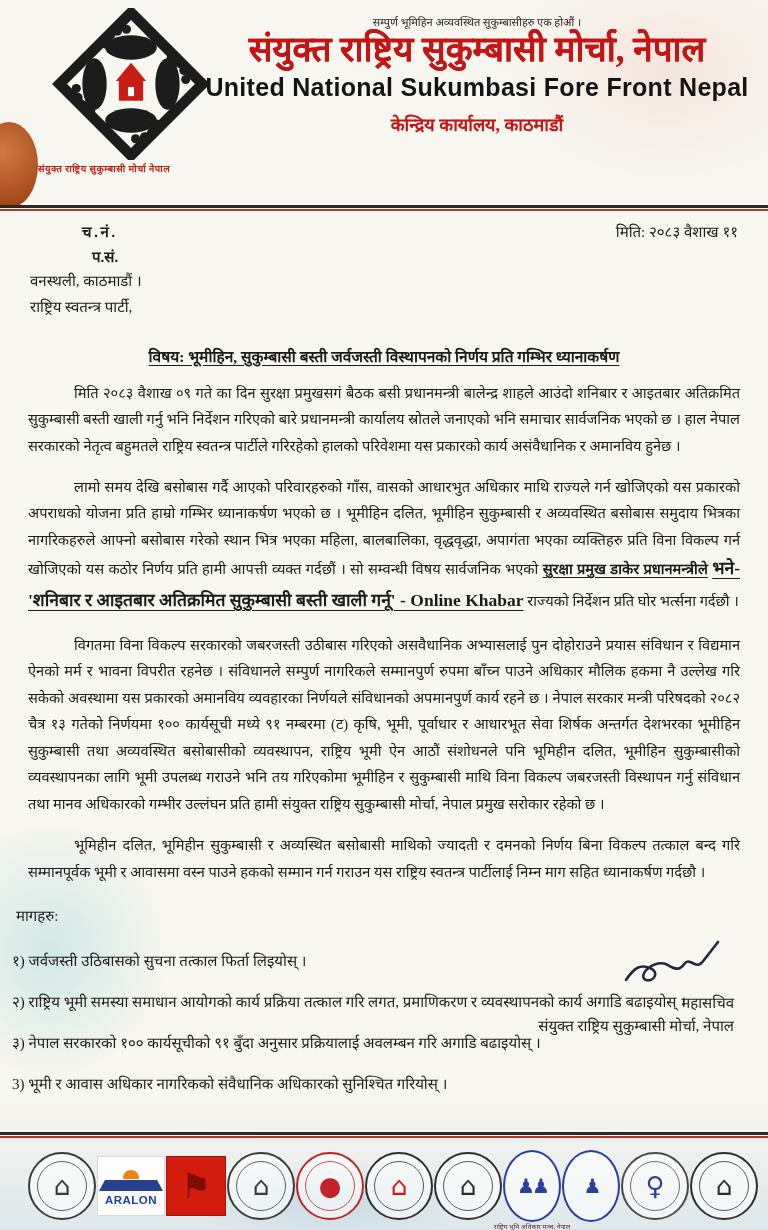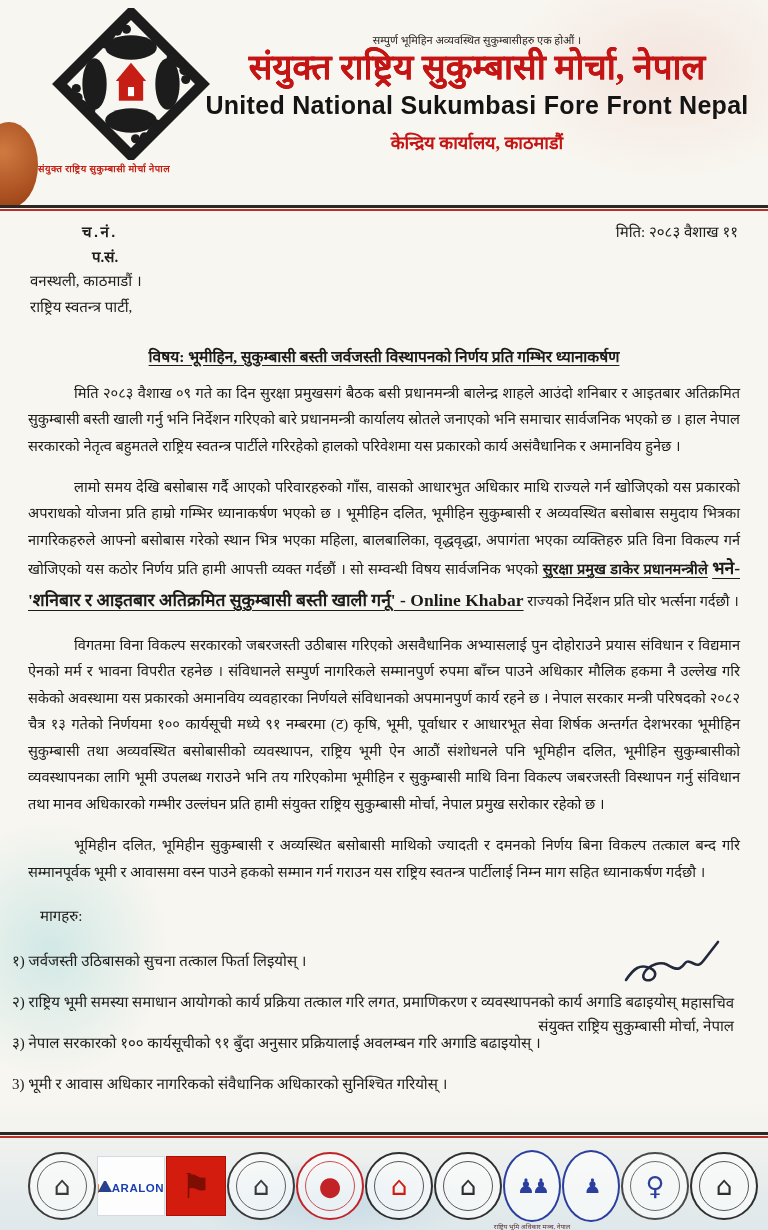--- a/index.html
+++ b/index.html
@@ -20,21 +20,21 @@
     background:radial-gradient(closest-side,rgba(110,170,210,.25),rgba(110,170,210,0));}
 
   
   .header{position:relative;z-index:2;padding-top:12px;min-height:185px;}
   .logo{position:absolute;left:46px;top:8px;width:170px;height:152px;}
   .logo-caption{position:absolute;left:38px;top:162px;width:200px;
     font-size:9.5px;font-weight:bold;color:#c22016;letter-spacing:.5px;}
   .thumb{position:absolute;left:-20px;top:122px;width:58px;height:86px;border-radius:50%;
     background:radial-gradient(circle at 40% 35%,#d07a41,#a84e1f 70%,#8d3c12);z-index:1;}
   .head-col{margin-left:200px;margin-right:14px;text-align:center;}
-  .tagline{font-size:11px;color:#2a2220;margin-top:20px;}
+  .tagline{font-size:11px;color:#2a2220;margin-top:2px;}
   .org-np{font-size:35px;line-height:1.1;font-weight:bold;color:#c41414;margin-top:2px;
     text-shadow:0 0 .5px #c41414;}
   .org-en{font-family:"Liberation Sans","DejaVu Sans",sans-serif;font-size:25px;font-weight:bold;
     color:#141414;margin-top:3px;letter-spacing:.3px;}
   .office{font-size:18px;font-weight:bold;color:#c41414;margin-top:10px;}
   .dbl-rule{position:relative;z-index:2;margin-top:8px;}
   .dbl-rule .dark{height:3px;background:#2c2826;}
   .dbl-rule .red{height:2px;background:#b53228;margin-top:1px;}
 
   
@@ -46,42 +46,42 @@
   .recipient{margin-top:2px;line-height:1.75;font-size:15px;}
 
   
   .subject{position:relative;z-index:2;text-align:center;margin-top:24px;font-size:15.5px;font-weight:bold;}
   .subject span{text-decoration:underline;text-underline-offset:3px;}
   .para{position:relative;z-index:2;padding:0 28px;text-align:justify;
     font-size:14.6px;line-height:1.82;margin-top:13px;}
   .para .indent{display:inline-block;width:46px;}
   .u-seg{font-weight:bold;text-decoration:underline;text-underline-offset:3px;}
   .u-big{font-size:17.5px;font-weight:bold;text-decoration:underline;text-underline-offset:4px;}
-  .demand-head{position:relative;z-index:2;padding:0 40px;font-size:15px;margin-top:20px;}
+  .demand-head{position:relative;z-index:2;padding:0 16px;font-size:15px;margin-top:20px;}
   .demands{position:relative;z-index:2;list-style:none;margin:24px 0 0 0;padding:0 12px;}
   .demands li{font-size:15px;line-height:1.6;margin-top:17px;}
 
   
   .signature{position:absolute;z-index:3;top:938px;right:34px;text-align:right;}
   .sig-mark{display:block;margin-left:auto;margin-right:10px;}
   .sig-name{font-size:15.5px;margin-top:-6px;}
   .sig-title{font-size:15px;line-height:1.5;}
   .sig-org{font-size:15px;line-height:1.5;}
 
   
   .footer{position:absolute;z-index:2;left:0;right:0;top:1124px;}
   .stamp-row{display:flex;justify-content:space-between;align-items:center;
     padding:12px 10px 0 28px;}
   .stamp{position:relative;flex:0 0 auto;display:flex;align-items:center;justify-content:center;}
   .stamp.ring{width:64px;height:64px;border-radius:50%;border:2.5px solid currentColor;background:rgba(255,255,255,.6);}
   .stamp.ring::after{content:"";position:absolute;inset:7px;border-radius:50%;border:1px solid currentColor;opacity:.8;}
   .stamp.oval{width:54px;height:68px;border-radius:50%;border:2px solid currentColor;background:rgba(255,255,255,.6);}
   .stamp .glyph{font-family:"DejaVu Sans",sans-serif;font-size:26px;line-height:1;}
   .stamp.oval .glyph{font-size:20px;letter-spacing:-3px;}
-  .stamp.aralon{width:66px;height:58px;background:#fdfdfd;border:1px solid #d8d8e2;flex-direction:row;}
+  .stamp.aralon{width:66px;height:58px;background:#fdfdfd;border:1px solid #d8d8e2;flex-direction:column;}
   .aralon-sun{width:16px;height:9px;border-radius:9px 9px 0 0;background:#e8850f;margin-top:4px;}
   .aralon-roof{width:52px;height:0;border-bottom:11px solid #27418f;
     border-left:6px solid transparent;border-right:6px solid transparent;margin-top:1px;}
   .stamp-label{font-family:"Liberation Sans","DejaVu Sans",sans-serif;font-weight:bold;
     font-size:11.5px;letter-spacing:.5px;margin-top:3px;}
   .stamp.flag{width:58px;height:58px;background:#d41c0e;border:1px solid #a81105;}
   .stamp.flag .glyph{font-size:34px;color:#7e0d04;}
   .stamp-caption{position:absolute;left:50%;transform:translateX(-50%);bottom:-11px;
     white-space:nowrap;font-size:6.5px;color:#5d3037;}
 </style>

